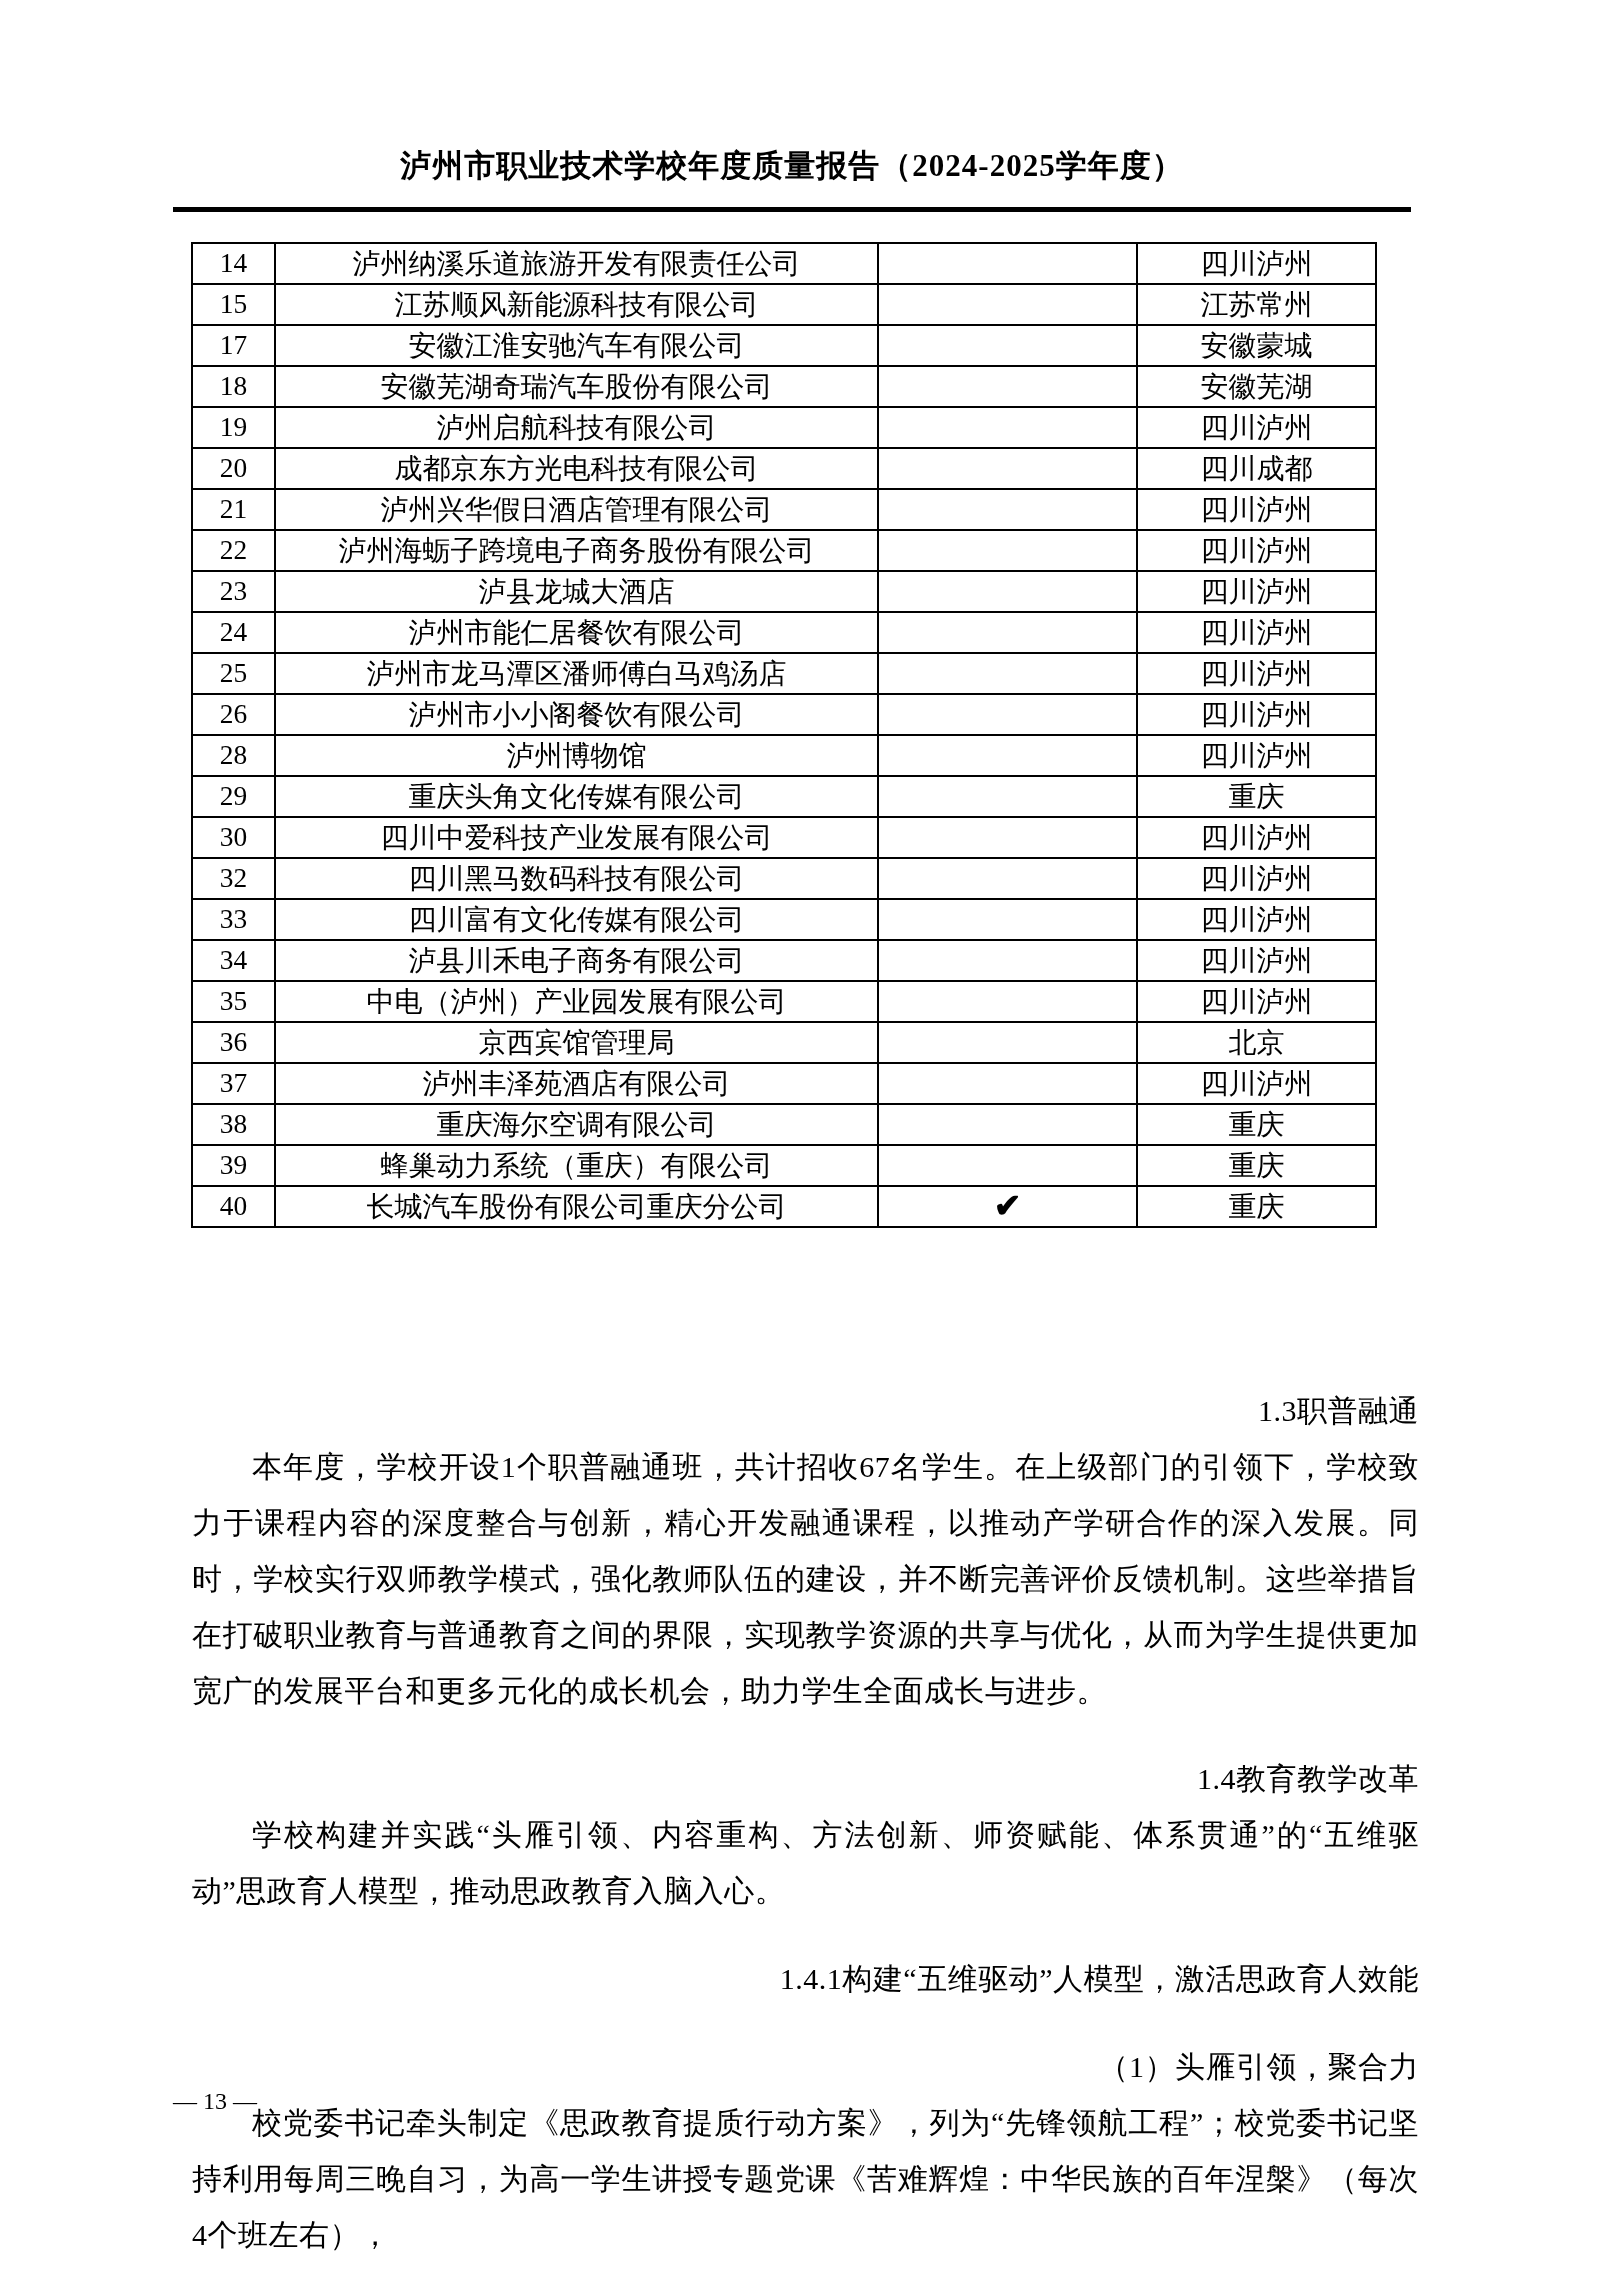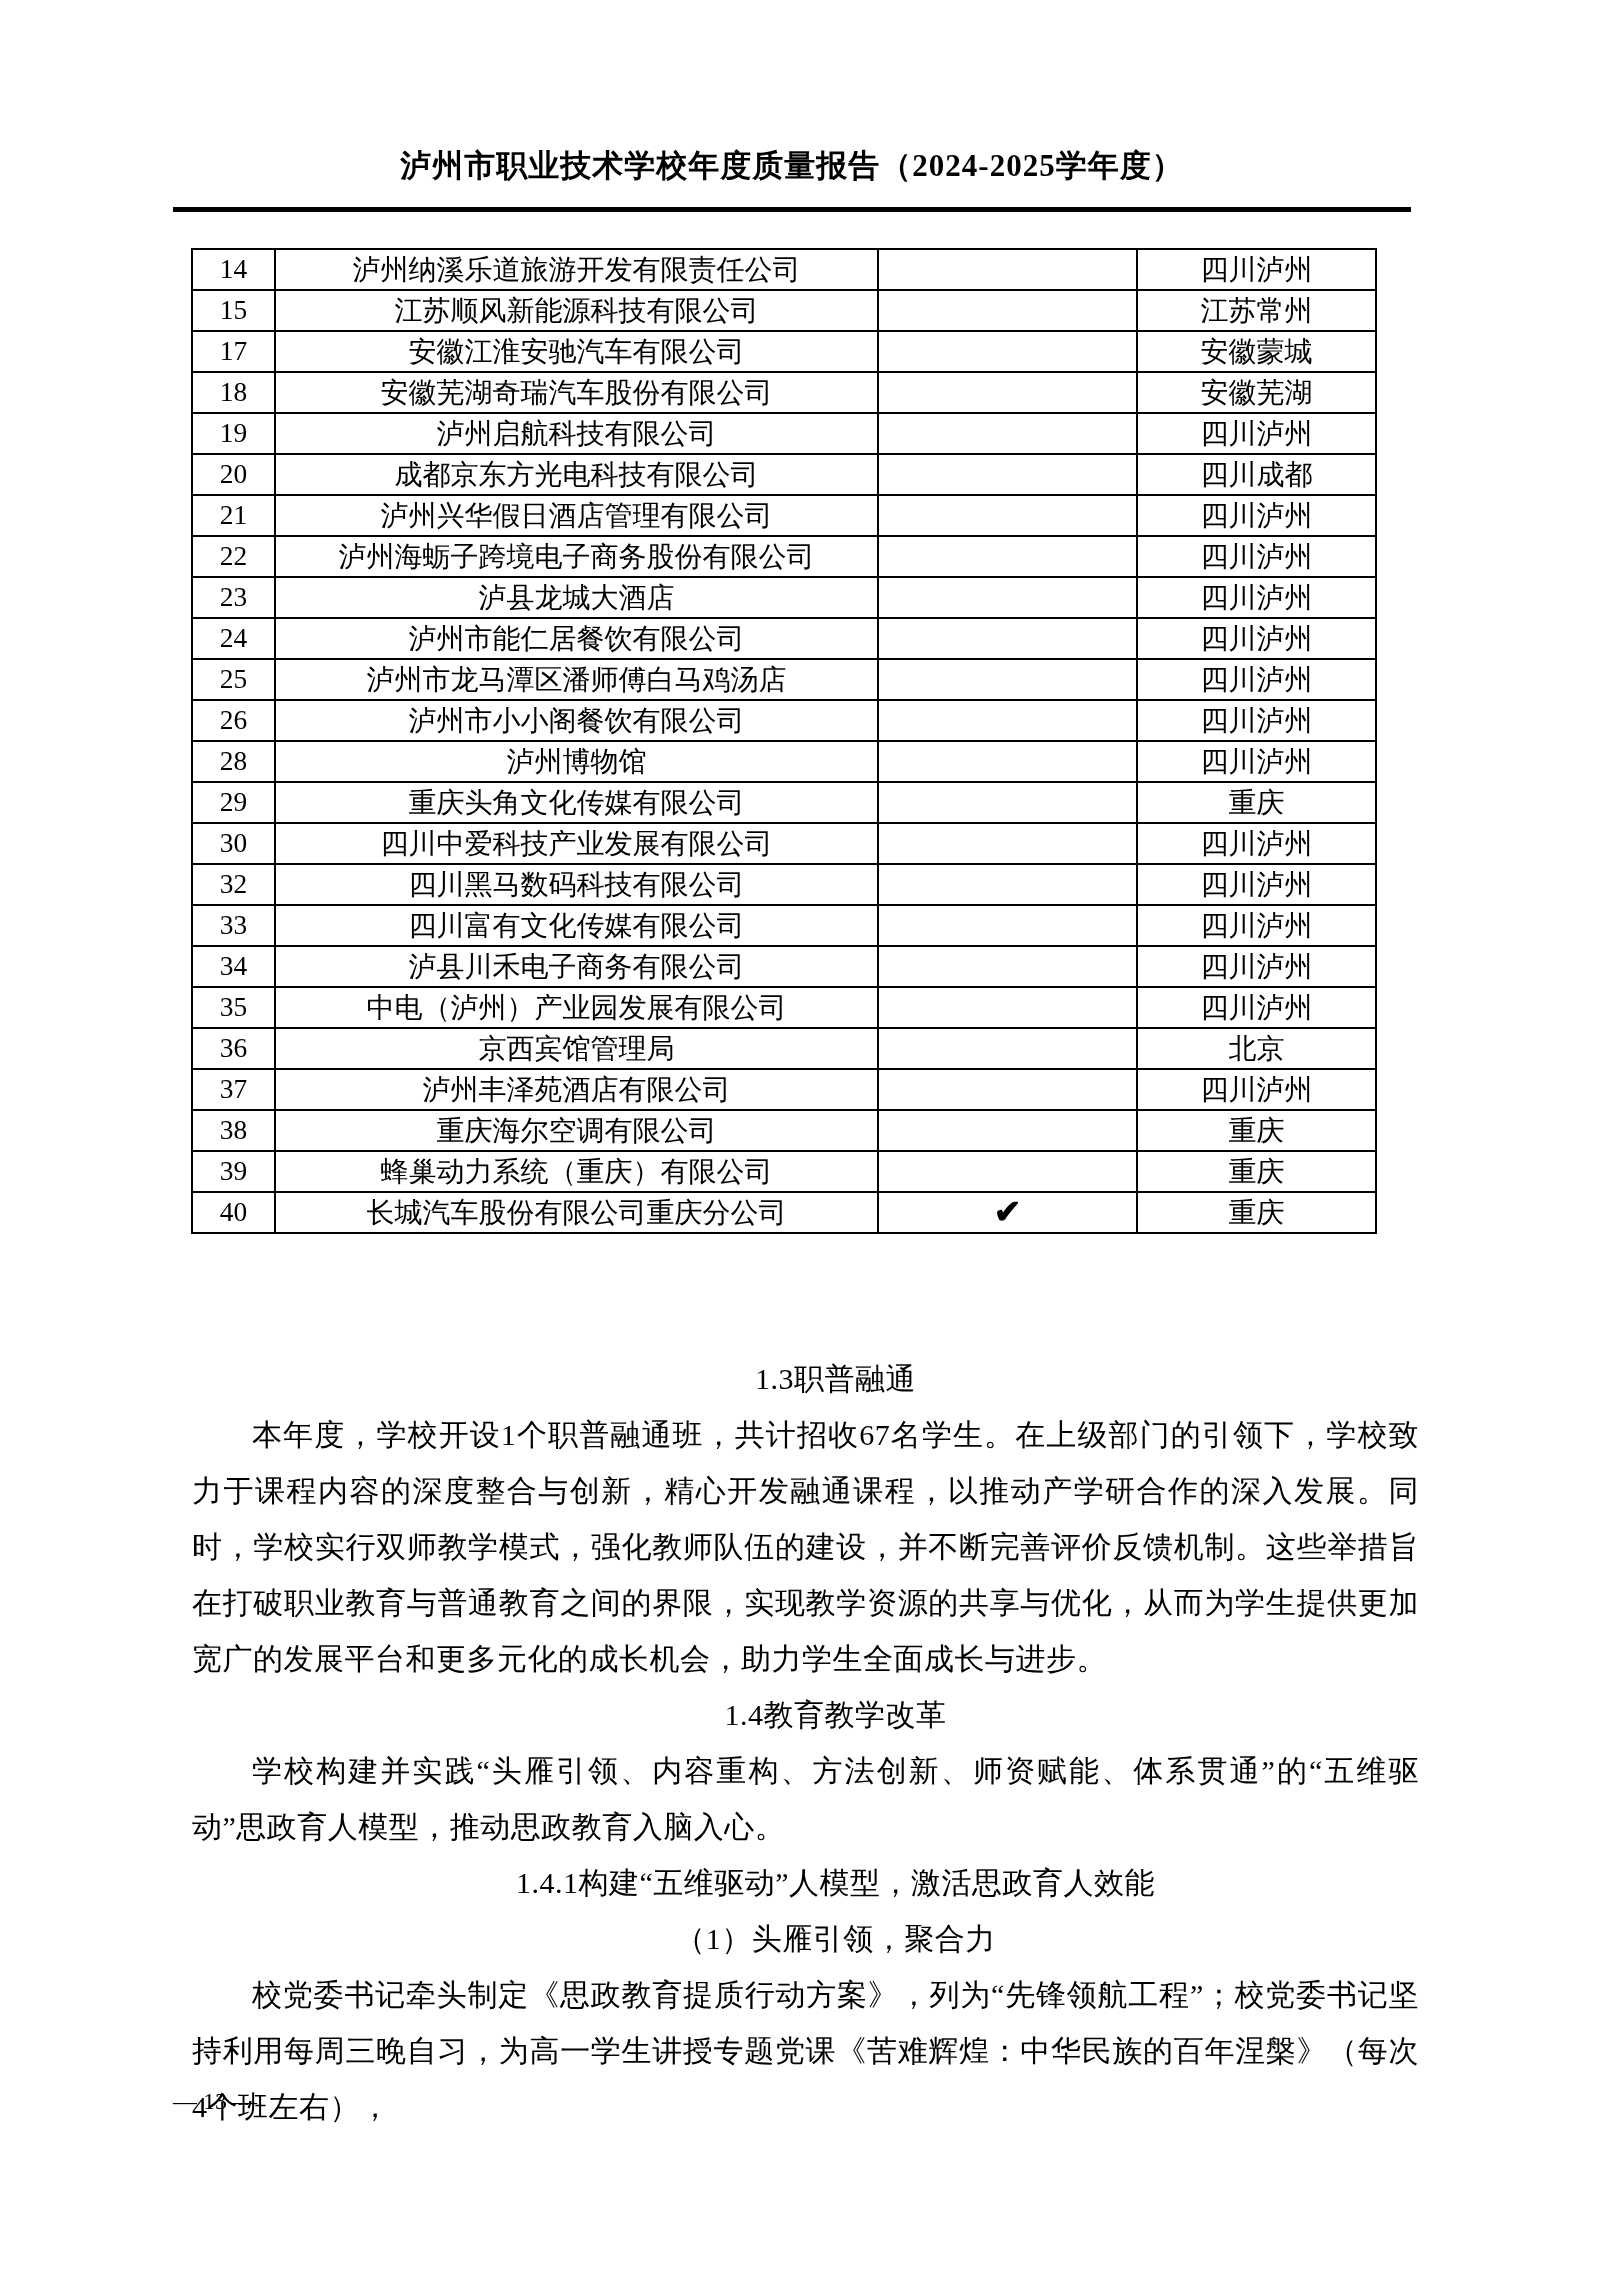--- a/index.html
+++ b/index.html
@@ -30,21 +30,21 @@
   .header-rule {
     position: absolute;
     top: 207px;
     left: 173px;
     width: 1238px;
     height: 4.9px;
     background: #000000;
   }
   table.company-table {
     position: absolute;
-    top: 248px;
+    top: 242px;
     left: 191px;
     width: 1184px;
     border-collapse: collapse;
     table-layout: fixed;
     border: 2.9px solid #000000;
   }
   table.company-table col.c-num      { width: 83px; }
   table.company-table col.c-company  { width: 603px; }
   table.company-table col.c-check    { width: 259px; }
   table.company-table col.c-location { width: 239px; }
@@ -73,21 +73,22 @@
     line-height: 56px;
     text-align: justify;
     letter-spacing: 0.5px;
   }
   .text-flow p {
     margin: 0;
     text-indent: 2em;
     word-break: break-all;
   }
   .text-flow p.heading {
-    text-align: center;
+    text-align: right;
+    margin-top: 32px;
   }
   .page-number {
     position: absolute;
     top: 2088px;
     left: 173px;
     width: 1238px;
     text-align: left;
     font-size: 24px;
     white-space: nowrap;
   }

